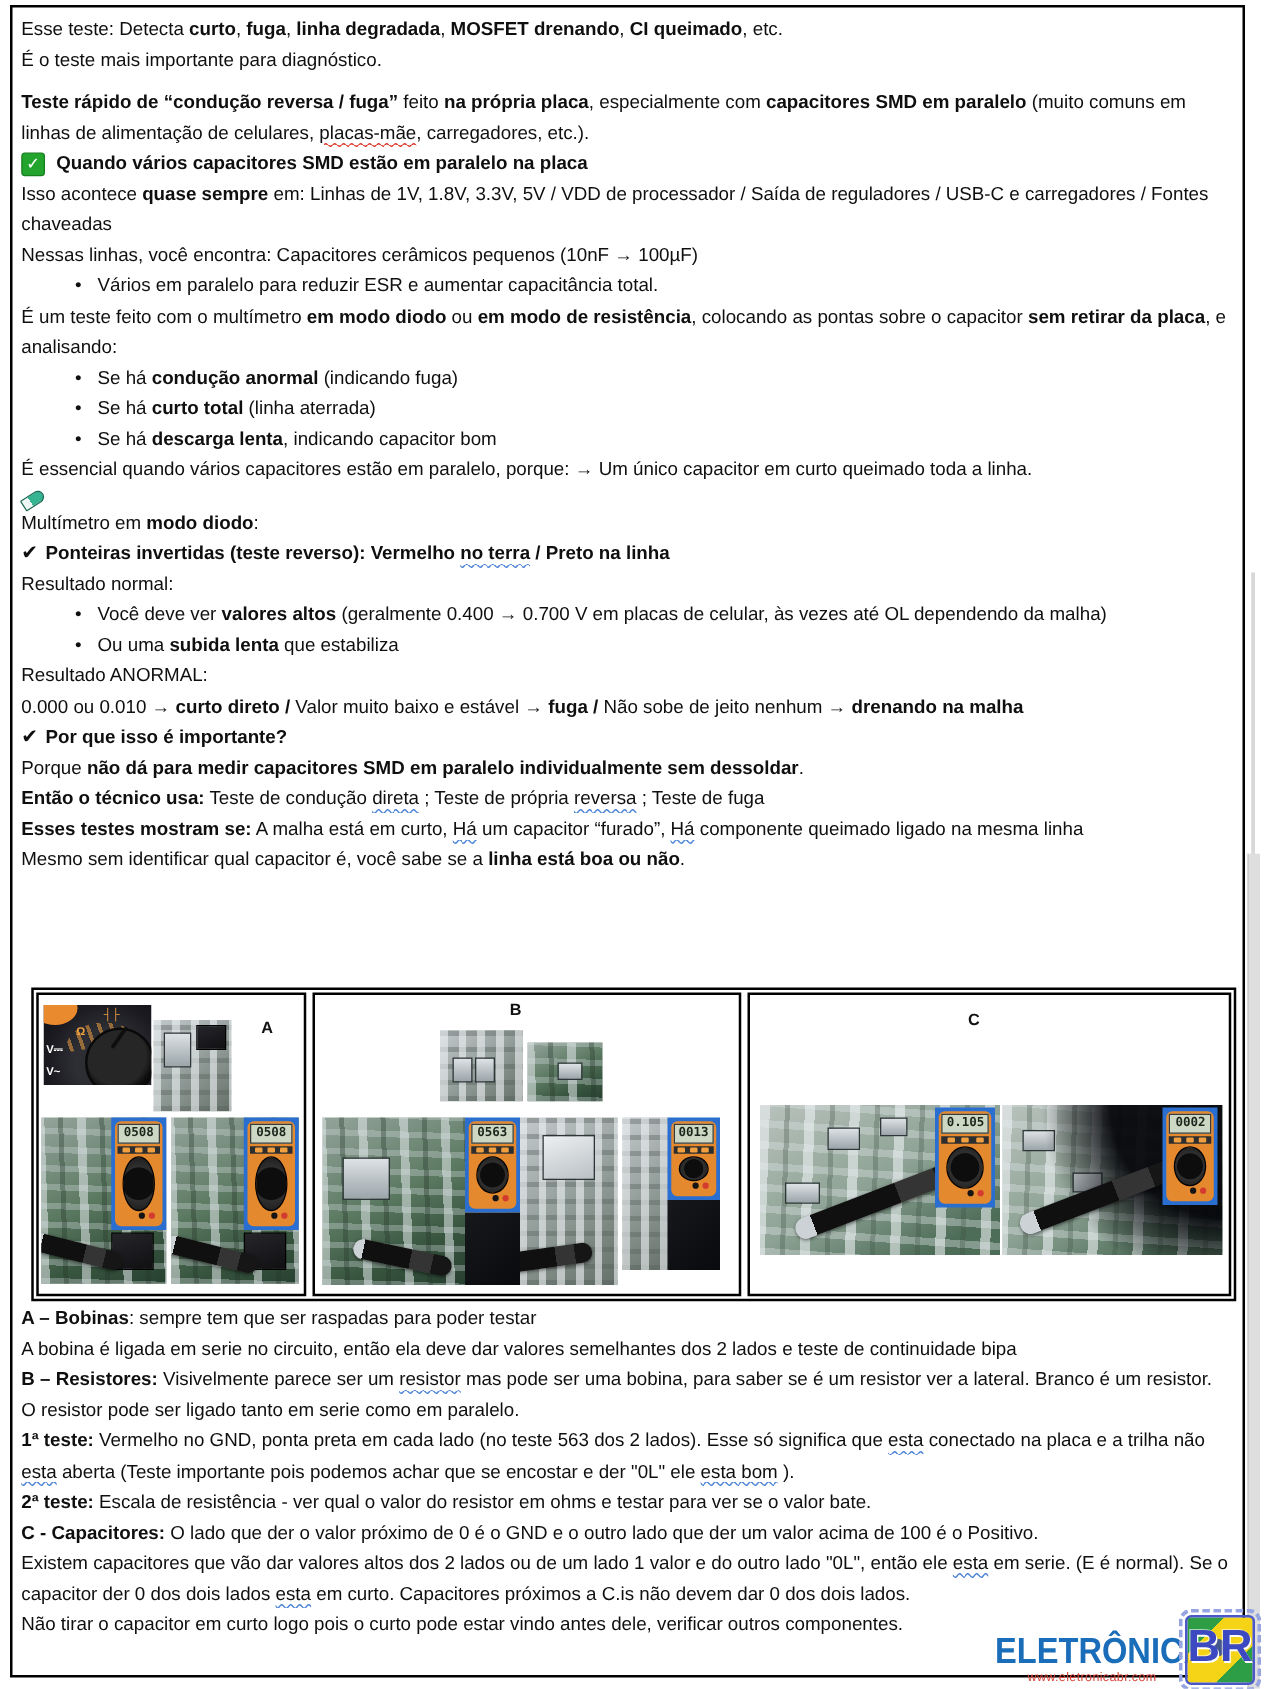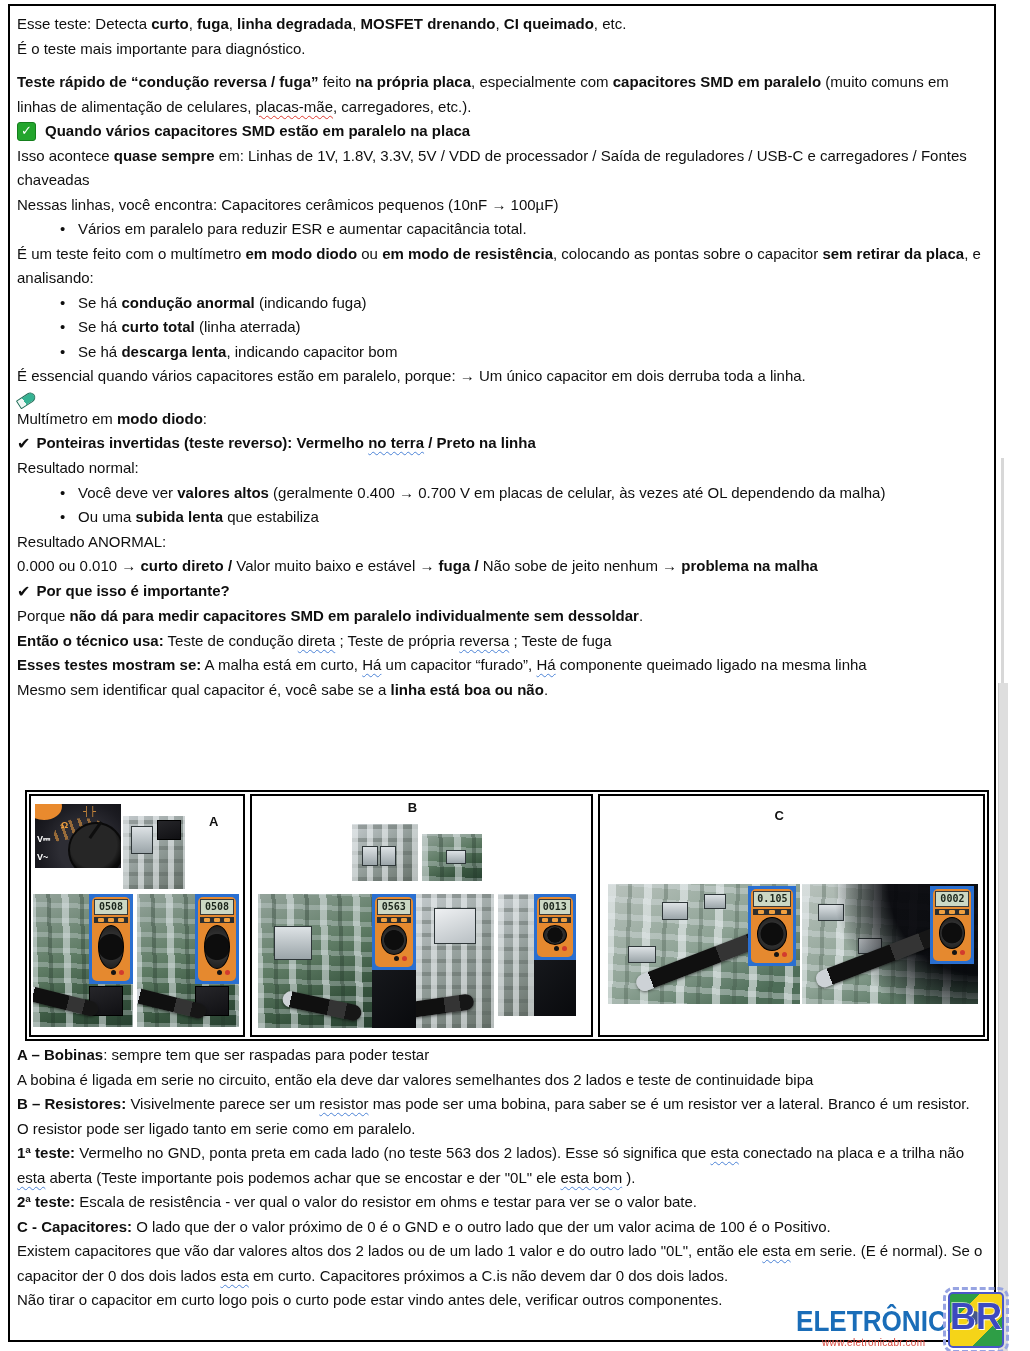--- a/index.html
+++ b/index.html
@@ -131,37 +131,37 @@
       <span><span>Se há </span><span class="b">condução anormal</span><span> (indicando fuga)</span></span>
     </div>
     <div class="line bullet">
       <span class="dot">•</span>
       <span><span>Se há </span><span class="b">curto total</span><span> (linha aterrada)</span></span>
     </div>
     <div class="line bullet">
       <span class="dot">•</span>
       <span><span>Se há </span><span class="b">descarga lenta</span><span>, indicando capacitor bom</span></span>
     </div>
-    <div class="line para"><span><span>É essencial quando vários capacitores estão em paralelo, porque: </span><span class="b">→</span><span> Um único capacitor em dois derruba toda a linha.</span></span></div>
+    <div class="line para"><span><span>É essencial quando vários capacitores estão em paralelo, porque: </span><span class="b">→</span><span> Um único capacitor em curto queimado toda a linha.</span></span></div>
     <div class="line icon-heading">
       <span class="icon testtube"></span>
     </div>
     <div class="line para"><span><span>Multímetro em </span><span class="b">modo diodo</span><span>:</span></span></div>
     <div class="line check-heading"><span class="icon check">✔</span><span><span class="b">Ponteiras invertidas (teste reverso): Vermelho </span><span class="b w-blue">no terra</span><span class="b"> / Preto na linha</span></span></div>
     <div class="line para"><span><span>Resultado normal:</span></span></div>
     <div class="line bullet">
       <span class="dot">•</span>
       <span><span>Você deve ver </span><span class="b">valores altos</span><span> (geralmente 0.400 → 0.700 V em placas de celular, às vezes até OL dependendo da malha)</span></span>
     </div>
     <div class="line bullet">
       <span class="dot">•</span>
       <span><span>Ou uma </span><span class="b">subida lenta</span><span> que estabiliza</span></span>
     </div>
     <div class="line para"><span><span>Resultado ANORMAL:</span></span></div>
-    <div class="line para"><span><span>0.000 ou 0.010 → </span><span class="b">curto direto /</span><span> Valor muito baixo e estável → </span><span class="b">fuga /</span><span> Não sobe de jeito nenhum → </span><span class="b">problema na malha</span></span></div>
+    <div class="line para"><span><span>0.000 ou 0.010 → </span><span class="b">curto direto /</span><span> Valor muito baixo e estável → </span><span class="b">fuga /</span><span> Não sobe de jeito nenhum → </span><span class="b">drenando na malha</span></span></div>
     <div class="line check-heading"><span class="icon check">✔</span><span><span class="b">Por que isso é importante?</span></span></div>
     <div class="line para"><span><span>Porque </span><span class="b">não dá para medir capacitores SMD em paralelo individualmente sem dessoldar</span><span>.</span></span></div>
     <div class="line para"><span><span class="b">Então o técnico usa:</span><span> Teste de condução </span><span class="w-blue">direta</span><span> ; Teste de própria </span><span class="w-blue">reversa</span><span> ; Teste de fuga</span></span></div>
     <div class="line para"><span><span class="b">Esses testes mostram se:</span><span> A malha está em curto, </span><span class="w-blue">Há</span><span> um capacitor “furado”, </span><span class="w-blue">Há</span><span> componente queimado ligado na mesma linha</span></span></div>
     <div class="line para"><span><span>Mesmo sem identificar qual capacitor é, você sabe se a </span><span class="b">linha está boa ou não</span><span>.</span></span></div>
   </div>
 
 <div id="figure">
 
   <div class="panel panel-a">

